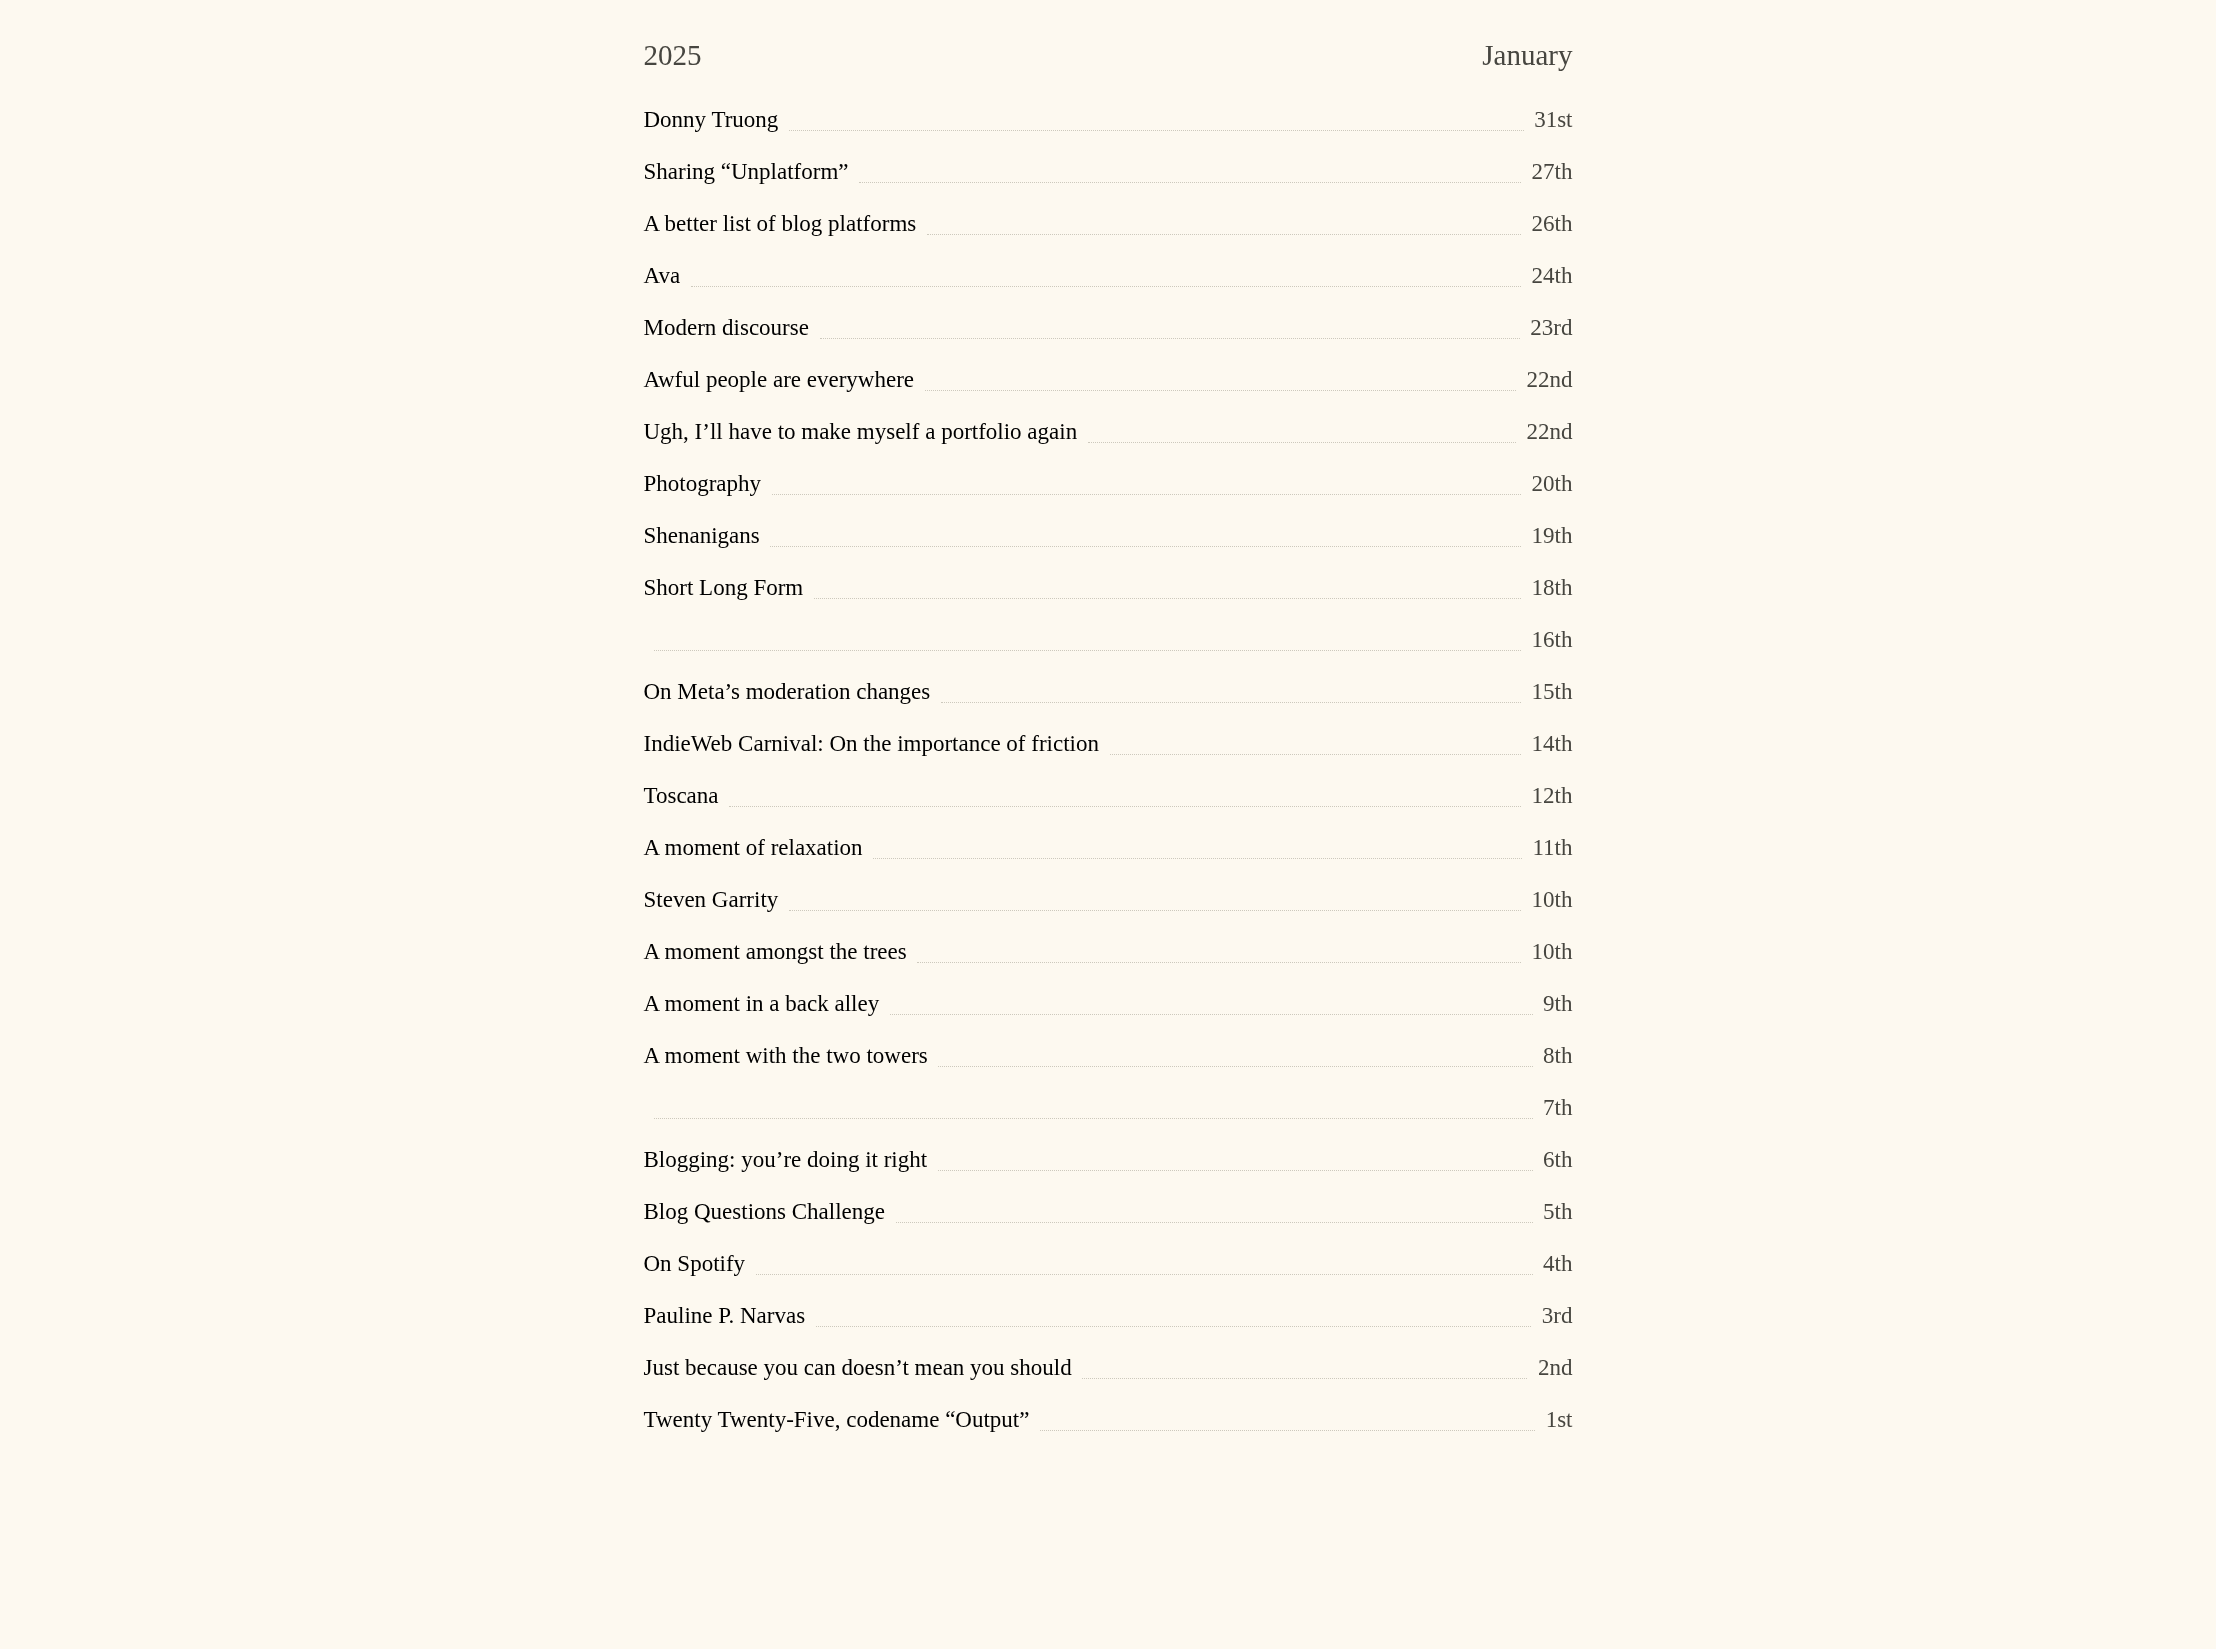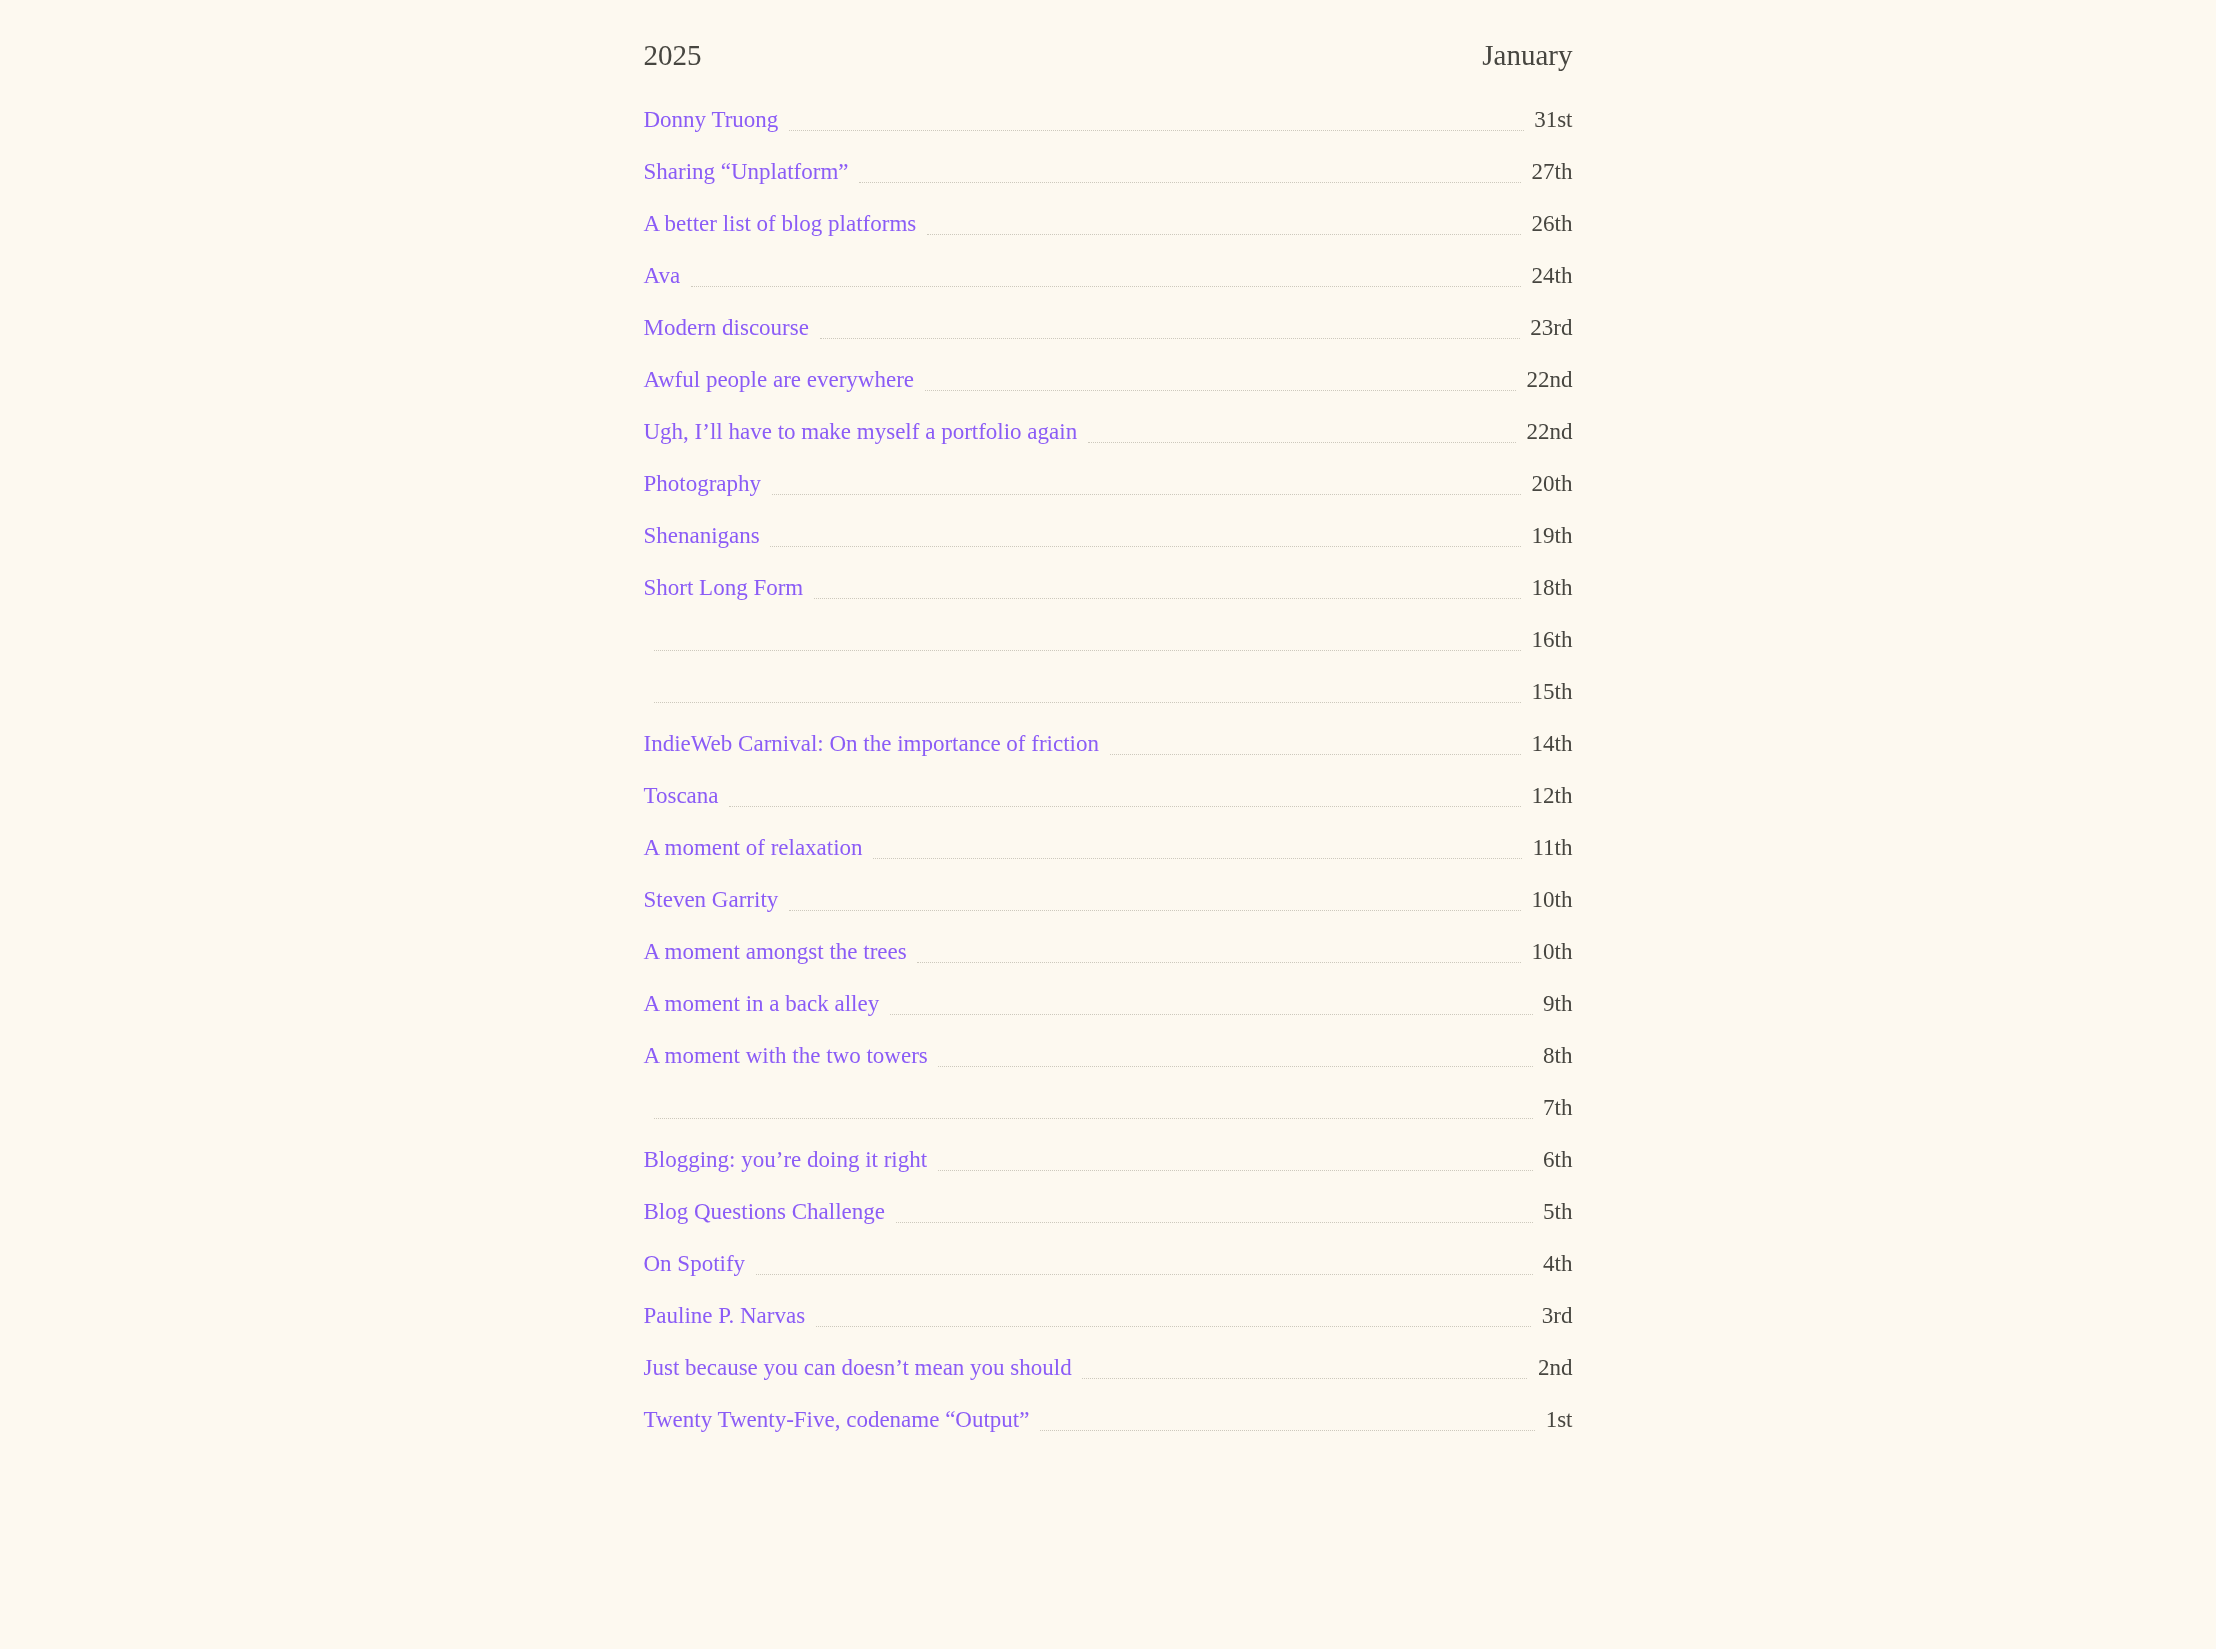--- a/index.html
+++ b/index.html
@@ -35,21 +35,21 @@
   }
   .row {
     display: flex;
     align-items: baseline;
     height: 52px;
     line-height: 52px;
     font-size: 23px;
   }
   .title {
     white-space: nowrap;
-    color: #8b5cf6;
+    color: #000000;
     text-decoration: none;
     cursor: pointer;
   }
   .leader {
     flex: 1 1 auto;
     align-self: flex-end;
     min-width: 30px;
     border-bottom: 1.5px dotted #cdc9bd;
     margin: 0 10.6px 15px 10.6px;
   }
@@ -115,20 +115,21 @@
       <li class="row">
         <a class="title">Short Long Form</a>
         <div class="leader"></div>
         <span class="date">18th</span>
       </li>
       <li class="row">
         <div class="leader"></div>
         <span class="date">16th</span>
       </li>
       <li class="row">
+        <a class="title">On Meta’s moderation changes</a>
         <div class="leader"></div>
         <span class="date">15th</span>
       </li>
       <li class="row">
         <a class="title">IndieWeb Carnival: On the importance of friction</a>
         <div class="leader"></div>
         <span class="date">14th</span>
       </li>
       <li class="row">
         <a class="title">Toscana</a>

